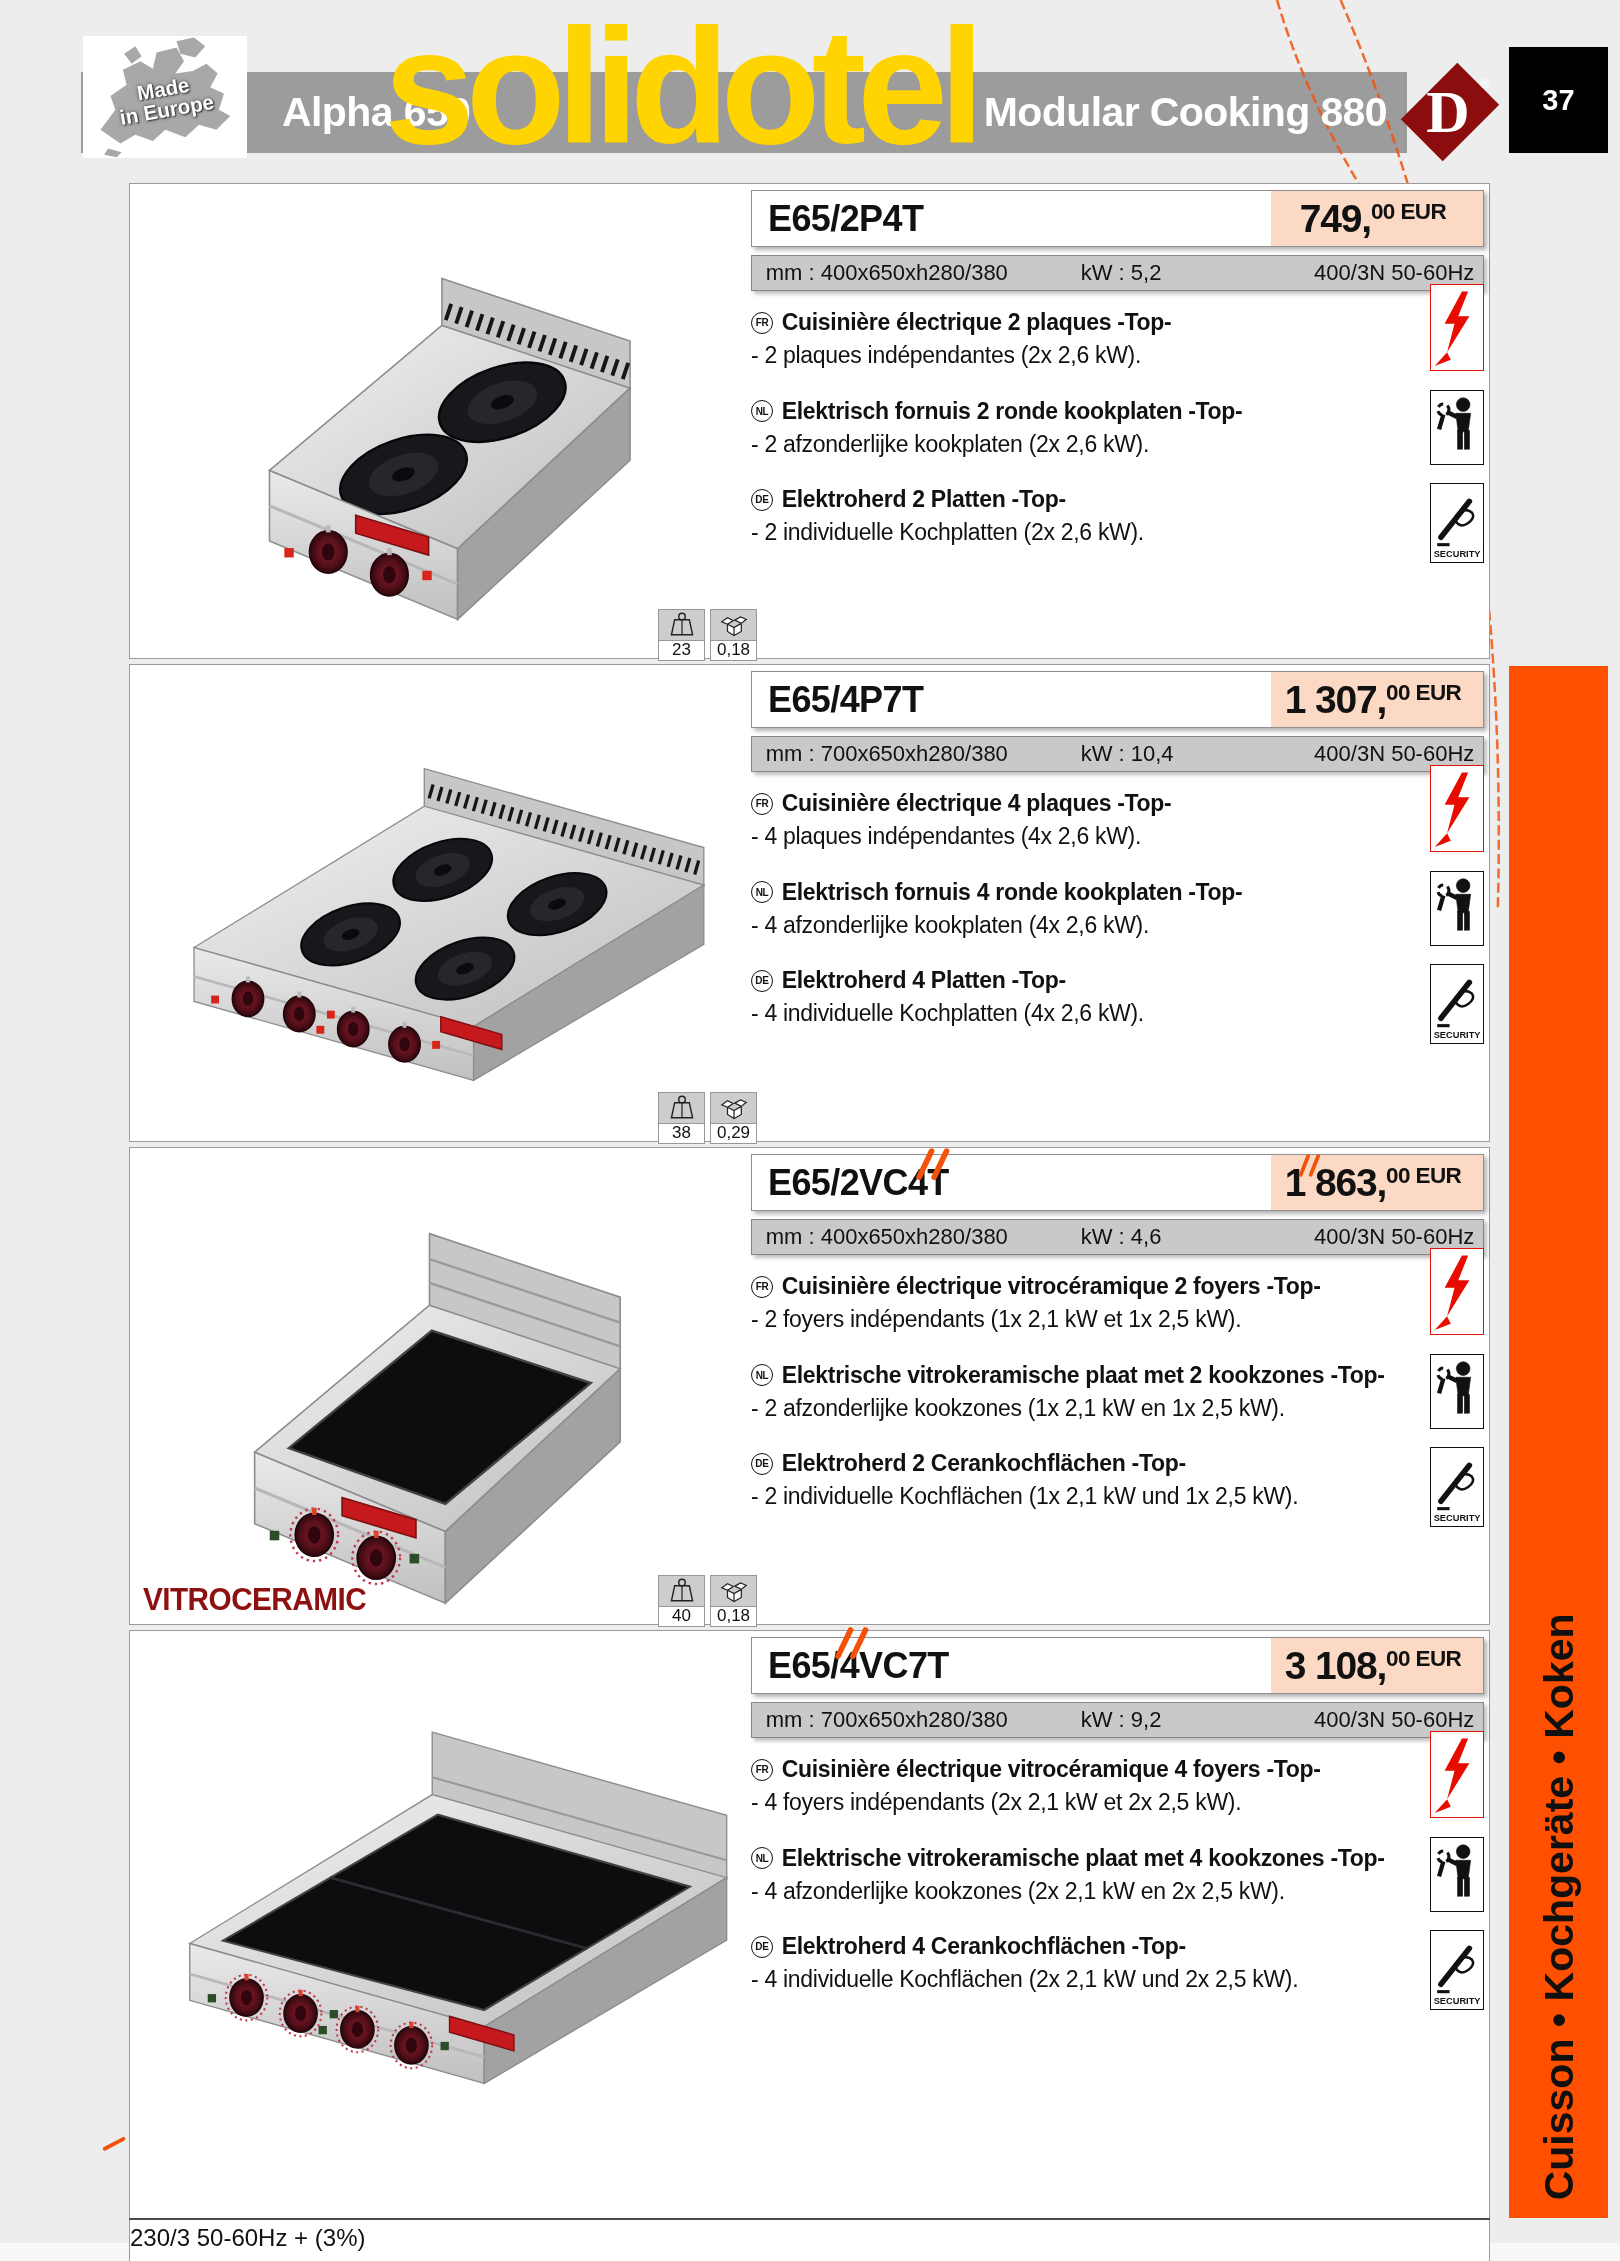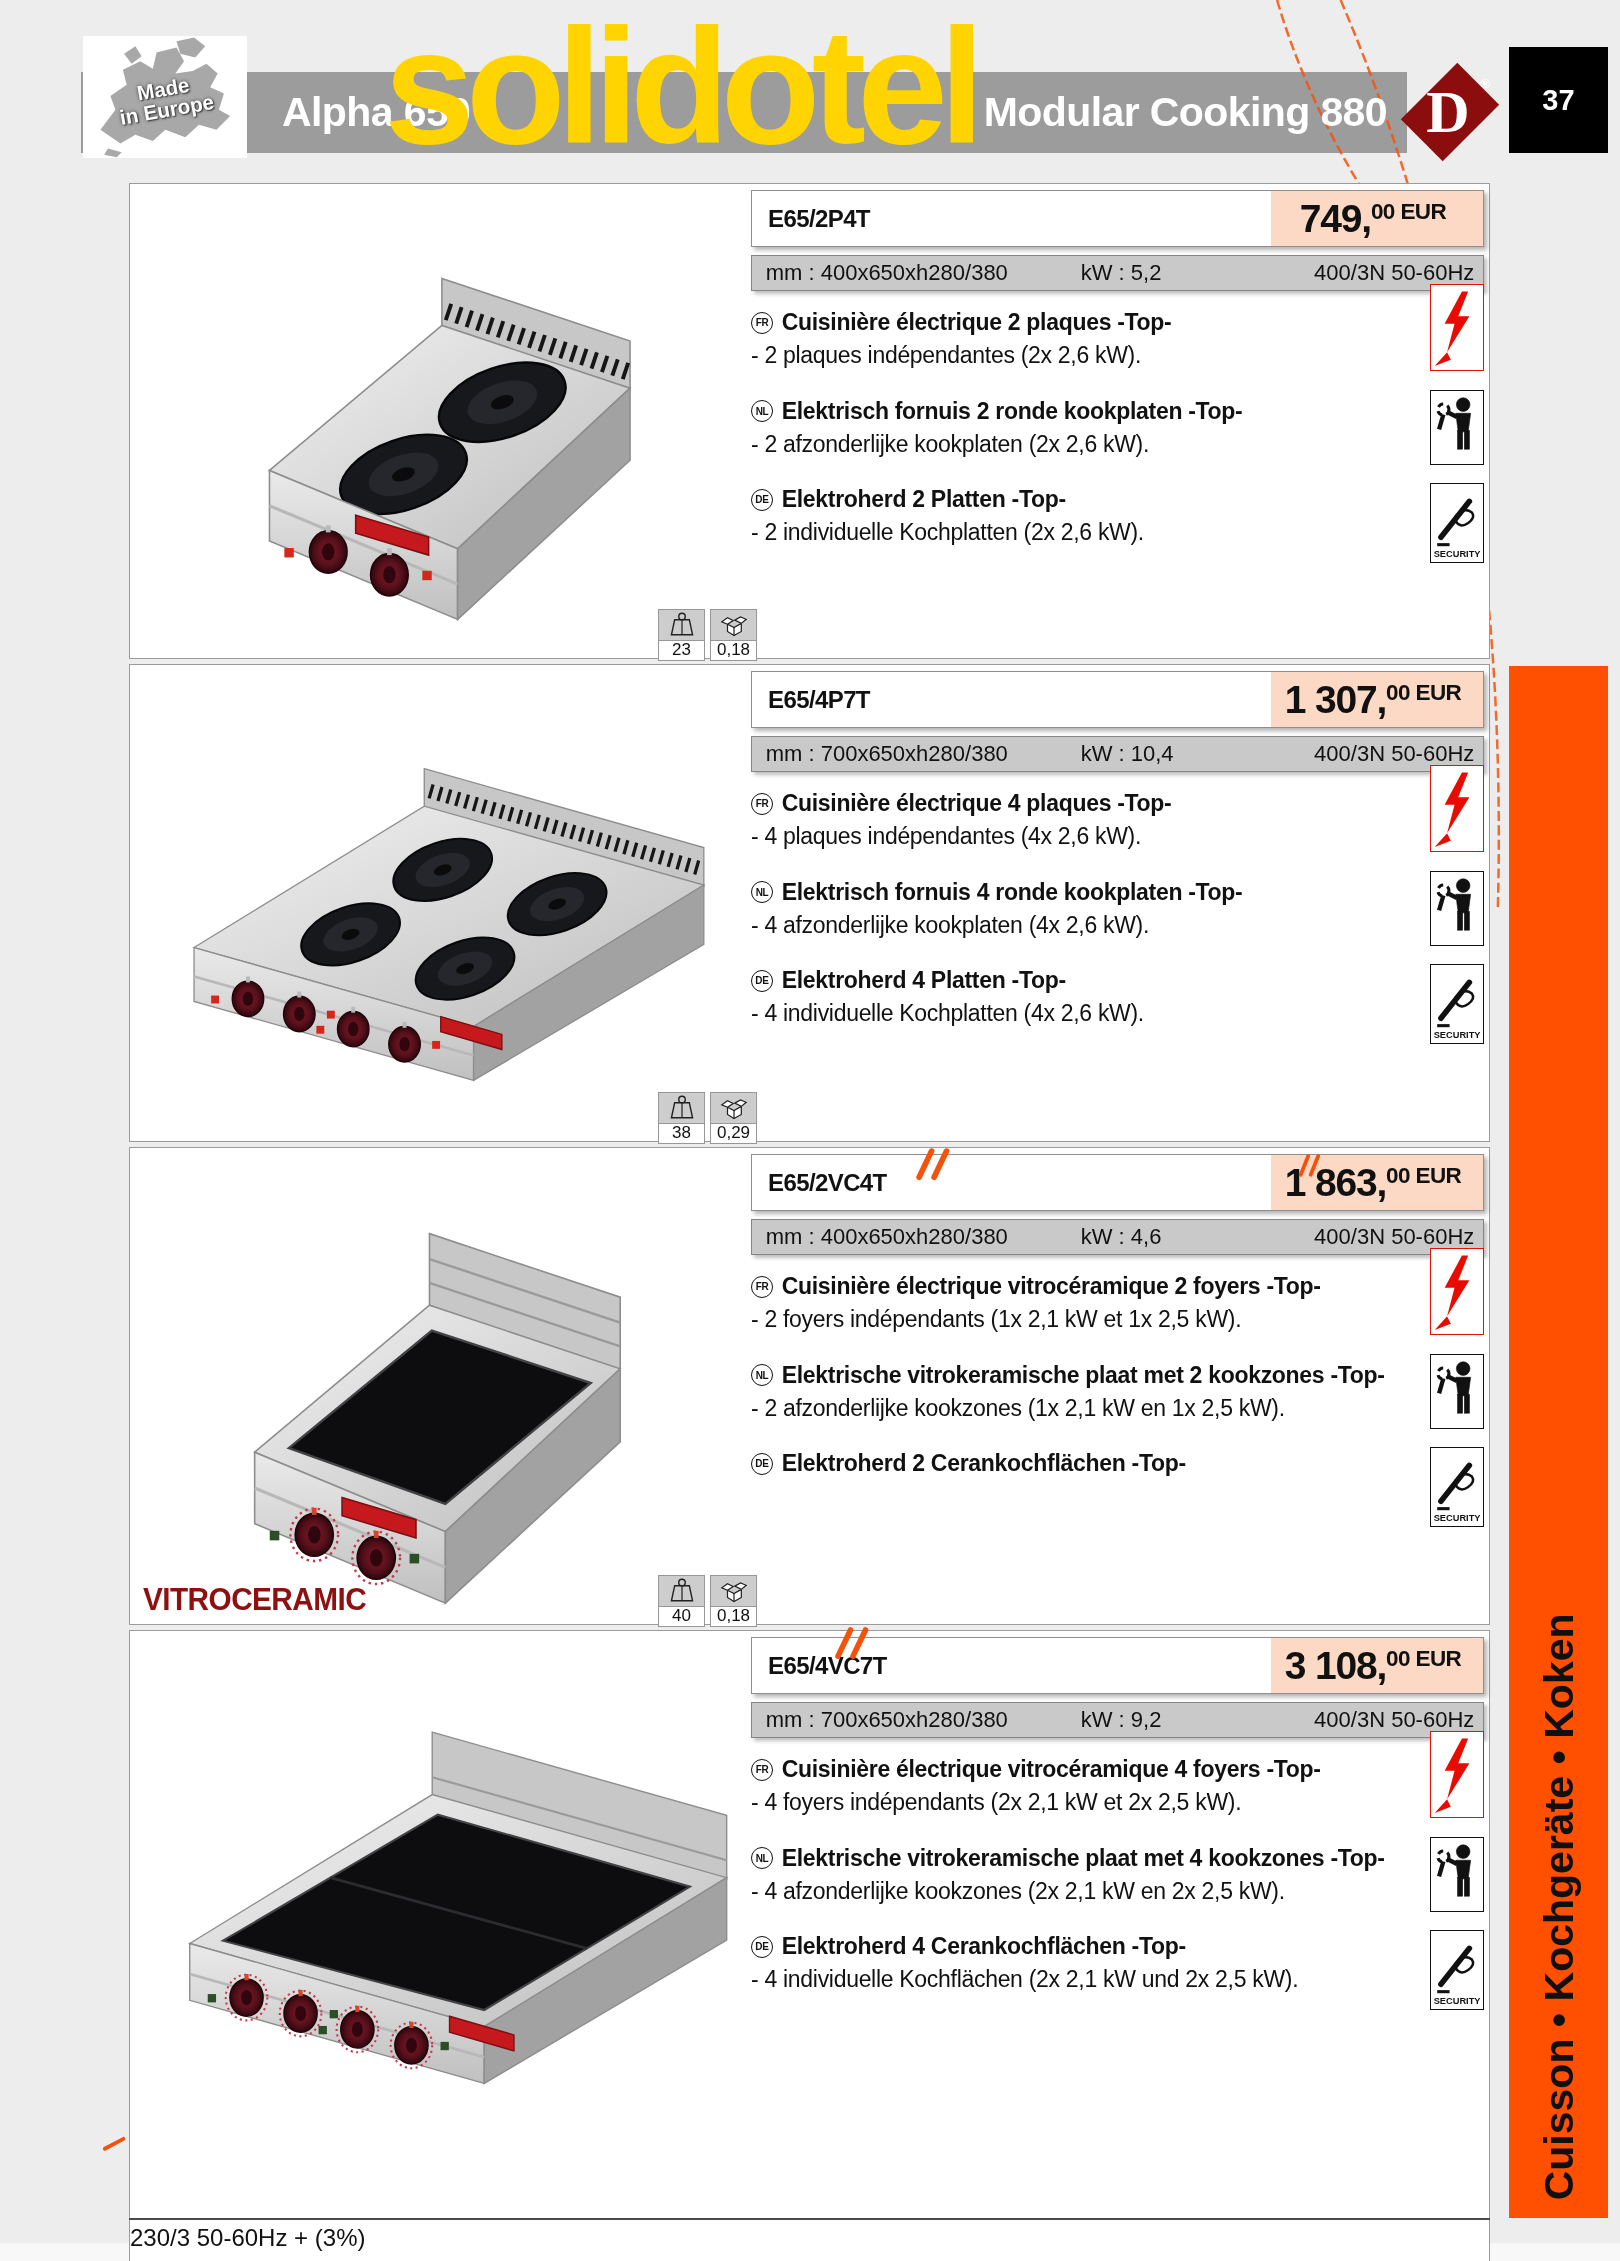--- a/index.html
+++ b/index.html
@@ -42,21 +42,21 @@
   .p3{top:1147px;height:478px;}
   .p4{top:1630px;height:730px;text-decoration:underline;}
   .pimg{position:absolute;}
   .p1 .pimg{left:65px;top:16px;width:486px;height:439px;}
   .p2 .pimg{left:17.5px;top:52px;width:592px;height:369px;}
   .p3 .pimg{left:49px;top:30px;width:493px;height:445px;}
   .p4 .pimg{left:11.2px;top:70px;width:624px;height:388px;}
   .pimg svg{width:100%;height:100%;}
   .tbar{position:absolute;left:621px;top:6.2px;width:733px;height:57px;background:#fff;border:1.2px solid #8f8f8f;
         box-shadow:2.5px 3.1px 4.4px rgba(0,0,0,.3);box-sizing:border-box;display:flex;align-items:center;}
-  .code{padding-left:16px;font-size:24px;font-weight:700;letter-spacing:-0.6px;}
+  .code{padding-left:16px;font-size:36px;font-weight:700;letter-spacing:-0.6px;}
   .price{position:absolute;right:0;top:0;bottom:0;width:205px;background:#fbd9c4;display:flex;
          justify-content:center;padding-right:7.5px;font-weight:700;}
   .price .main{font-size:39px;letter-spacing:-1.2px;line-height:55px;}
   .price sup{font-size:22.5px;margin-top:7.5px;letter-spacing:-0.6px;}
   .sbar{position:absolute;left:621px;top:71px;width:733px;height:36px;background:#c9c9c9;border:1.2px solid #858585;
         box-shadow:2.5px 3.1px 3.7px rgba(0,0,0,.25);box-sizing:border-box;display:flex;align-items:center;font-size:22px;}
   .sbar .dim{padding-left:13.7px;width:315px;}
   .sbar .pow{flex:1;}
   .sbar .volt{padding-right:8.7px;}
   .desc{position:absolute;left:621px;top:125px;width:677px;}
@@ -481,20 +481,21 @@
             <span class="lang-circle">NL</span>
             <span>Elektrische vitrokeramische plaat met 2 kookzones -Top-</span>
           </div>
         <div class="lang-line">- 2 afzonderlijke kookzones (1x 2,1 kW en 1x 2,5 kW).</div>
       </div>
       <div class="lang-group">
         <div class="lang-head">
             <span class="lang-circle">DE</span>
             <span>Elektroherd 2 Cerankochflächen -Top-</span>
           </div>
+        <div class="lang-line">- 2 individuelle Kochflächen (1x 2,1 kW und 1x 2,5 kW).</div>
       </div>
     </div>
     <div class="icons">
       <div class="icon-box icon-bolt">
         <svg viewBox="0 0 84 136">
             <polygon points="50,10 22,62 38,62 26,108 62,50 44,50 60,10" fill="#e80c00"></polygon>
             <polygon points="26,108 6,130 32,120" fill="#e80c00"></polygon>
           </svg>
       </div>
       <div class="icon-box icon-service">

